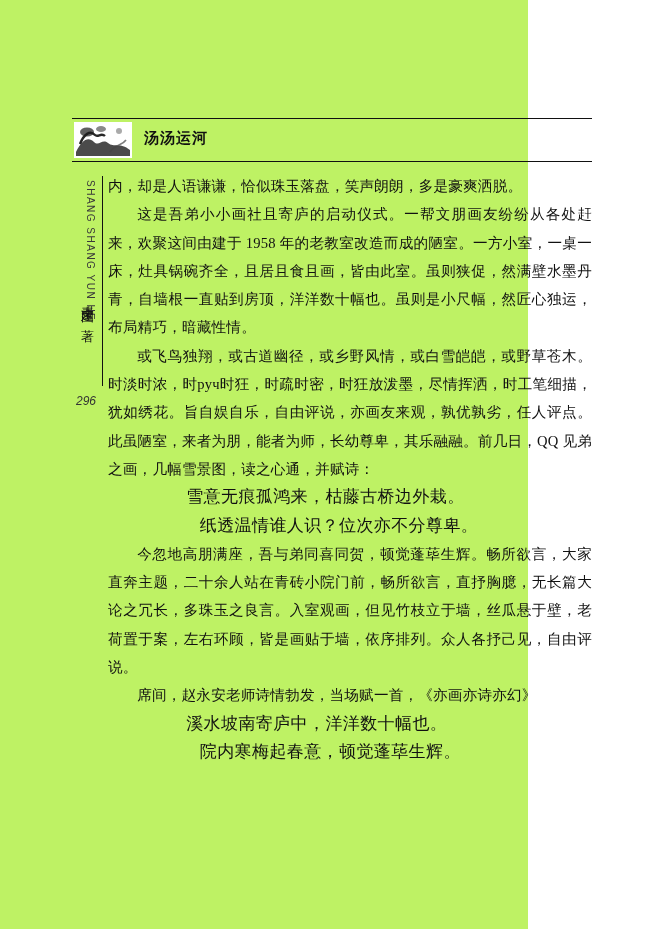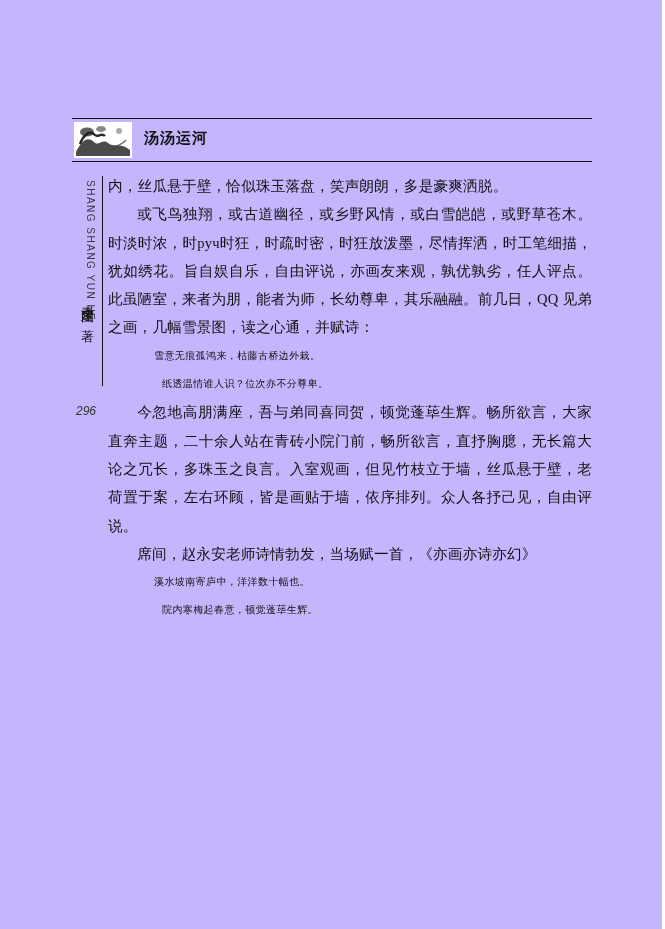--- a/index.html
+++ b/index.html
@@ -11,23 +11,23 @@
     width: 665px;
     height: 929px;
     font-family: "Liberation Serif", "DejaVu Serif", serif;
     color: #111;
     position: relative;
     overflow: hidden;
   }
   .page {
     position: absolute;
     left: 0; top: 0;
-    width: 662px;
+    width: 528px;
     height: 929px;
-    background: #c4b5fd;
+    background: #bef264;
   }
 
   
   .header {
     position: absolute;
     left: 72px;
     top: 118px;
     width: 520px;
     height: 44px;
   }
@@ -101,21 +101,21 @@
     font-size: 13px;
     color: #111;
     writing-mode: vertical-rl;
     text-orientation: upright;
     letter-spacing: 2px;
     white-space: nowrap;
   }
   .spine-folio {
     position: absolute;
     left: 4px;
-    top: 228px;
+    top: 218px;
     font-family: "Liberation Sans", "DejaVu Sans", sans-serif;
     font-style: italic;
     font-size: 12px;
     color: #333;
   }
 
   
   .content {
     position: absolute;
     left: 108px;
@@ -129,21 +129,21 @@
     text-align: justify;
     text-justify: inter-ideograph;
     letter-spacing: 0.2px;
     color: #111;
   }
   p.indent {
     text-indent: 2em;
   }
   p.verse {
     margin: 0;
-    font-size: 10px;
+    font-size: 17px;
     line-height: 28.3px;
     text-indent: 4.6em;
     letter-spacing: 0.4px;
     color: #111;
   }
   p.verse.wide {
     text-indent: 5.4em;
   }
 </style>
 </head>
@@ -169,21 +169,22 @@
   </div>
 
   <div class="spine">
     <div class="spine-rule"></div>
     <div class="spine-pinyin">SHANG SHANG YUN HE</div>
     <div class="spine-author">秦建国/著</div>
     <div class="spine-folio">296</div>
   </div>
 
   <div class="content">
-    <p class="para">内，丝瓜悬于壁，恰似珠玉落盘，笑声朗朗，多是豪爽洒脱。</p>
+    <p class="para">内，却是人语谦谦，恰似珠玉落盘，笑声朗朗，多是豪爽洒脱。</p>
+    <p class="para indent">这是吾弟小小画社且寄庐的启动仪式。一帮文朋画友纷纷从各处赶来，欢聚这间由建于 1958 年的老教室改造而成的陋室。一方小室，一桌一床，灶具锅碗齐全，且居且食且画，皆由此室。虽则狭促，然满壁水墨丹青，自墙根一直贴到房顶，洋洋数十幅也。虽则是小尺幅，然匠心独运，布局精巧，暗藏性情。</p>
     <p class="para indent">或飞鸟独翔，或古道幽径，或乡野风情，或白雪皑皑，或野草苍木。时淡时浓，时руч时狂，时疏时密，时狂放泼墨，尽情挥洒，时工笔细描，犹如绣花。旨自娱自乐，自由评说，亦画友来观，孰优孰劣，任人评点。此虽陋室，来者为朋，能者为师，长幼尊卑，其乐融融。前几日，QQ 见弟之画，几幅雪景图，读之心通，并赋诗：</p>
     <p class="verse">雪意无痕孤鸿来，枯藤古桥边外栽。</p>
     <p class="verse wide">纸透温情谁人识？位次亦不分尊卑。</p>
     <p class="para indent">今忽地高朋满座，吾与弟同喜同贺，顿觉蓬荜生辉。畅所欲言，大家直奔主题，二十余人站在青砖小院门前，畅所欲言，直抒胸臆，无长篇大论之冗长，多珠玉之良言。入室观画，但见竹枝立于墙，丝瓜悬于壁，老荷置于案，左右环顾，皆是画贴于墙，依序排列。众人各抒己见，自由评说。</p>
     <p class="para indent">席间，赵永安老师诗情勃发，当场赋一首，《亦画亦诗亦幻》</p>
     <p class="verse">溪水坡南寄庐中，洋洋数十幅也。</p>
     <p class="verse wide">院内寒梅起春意，顿觉蓬荜生辉。</p>
   </div>
 
 </div>

